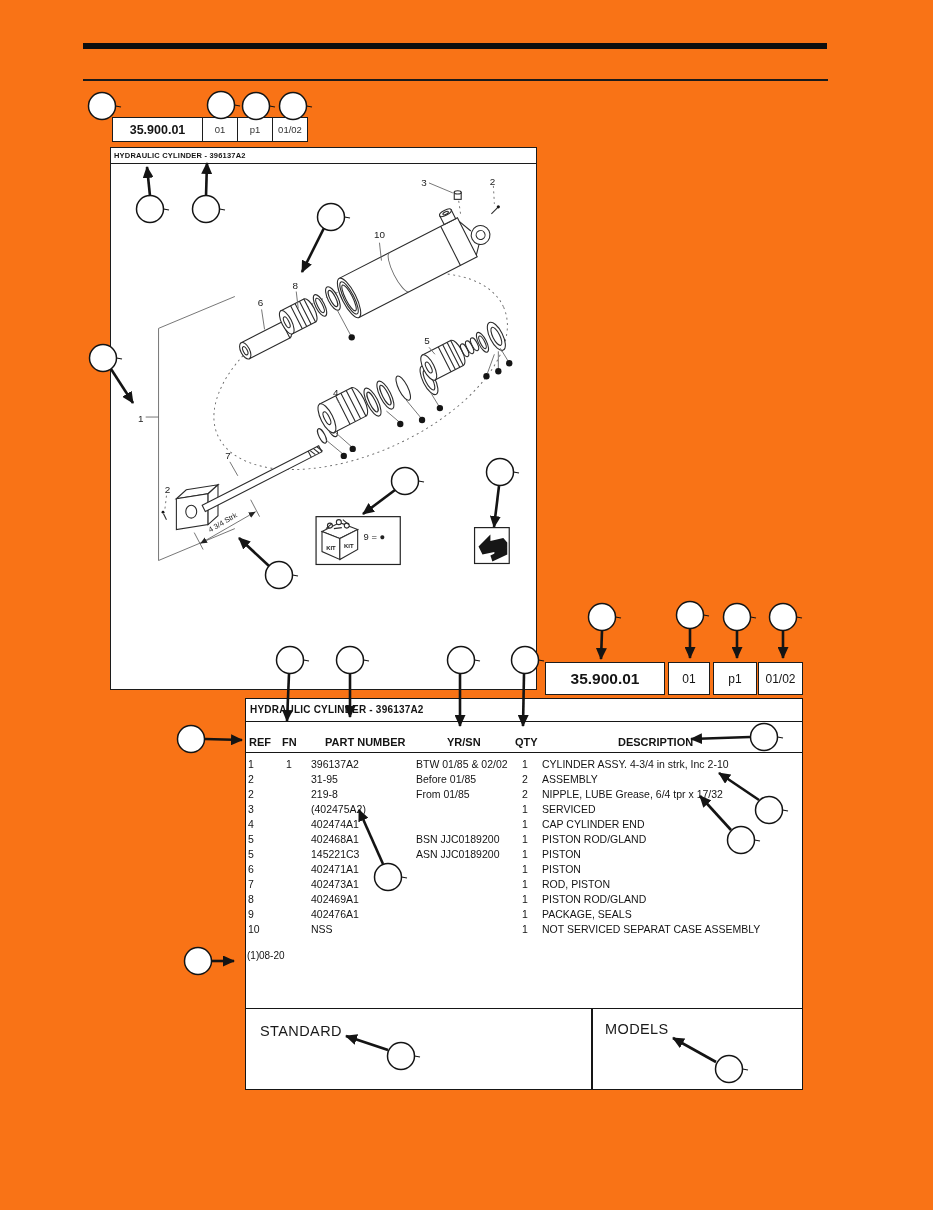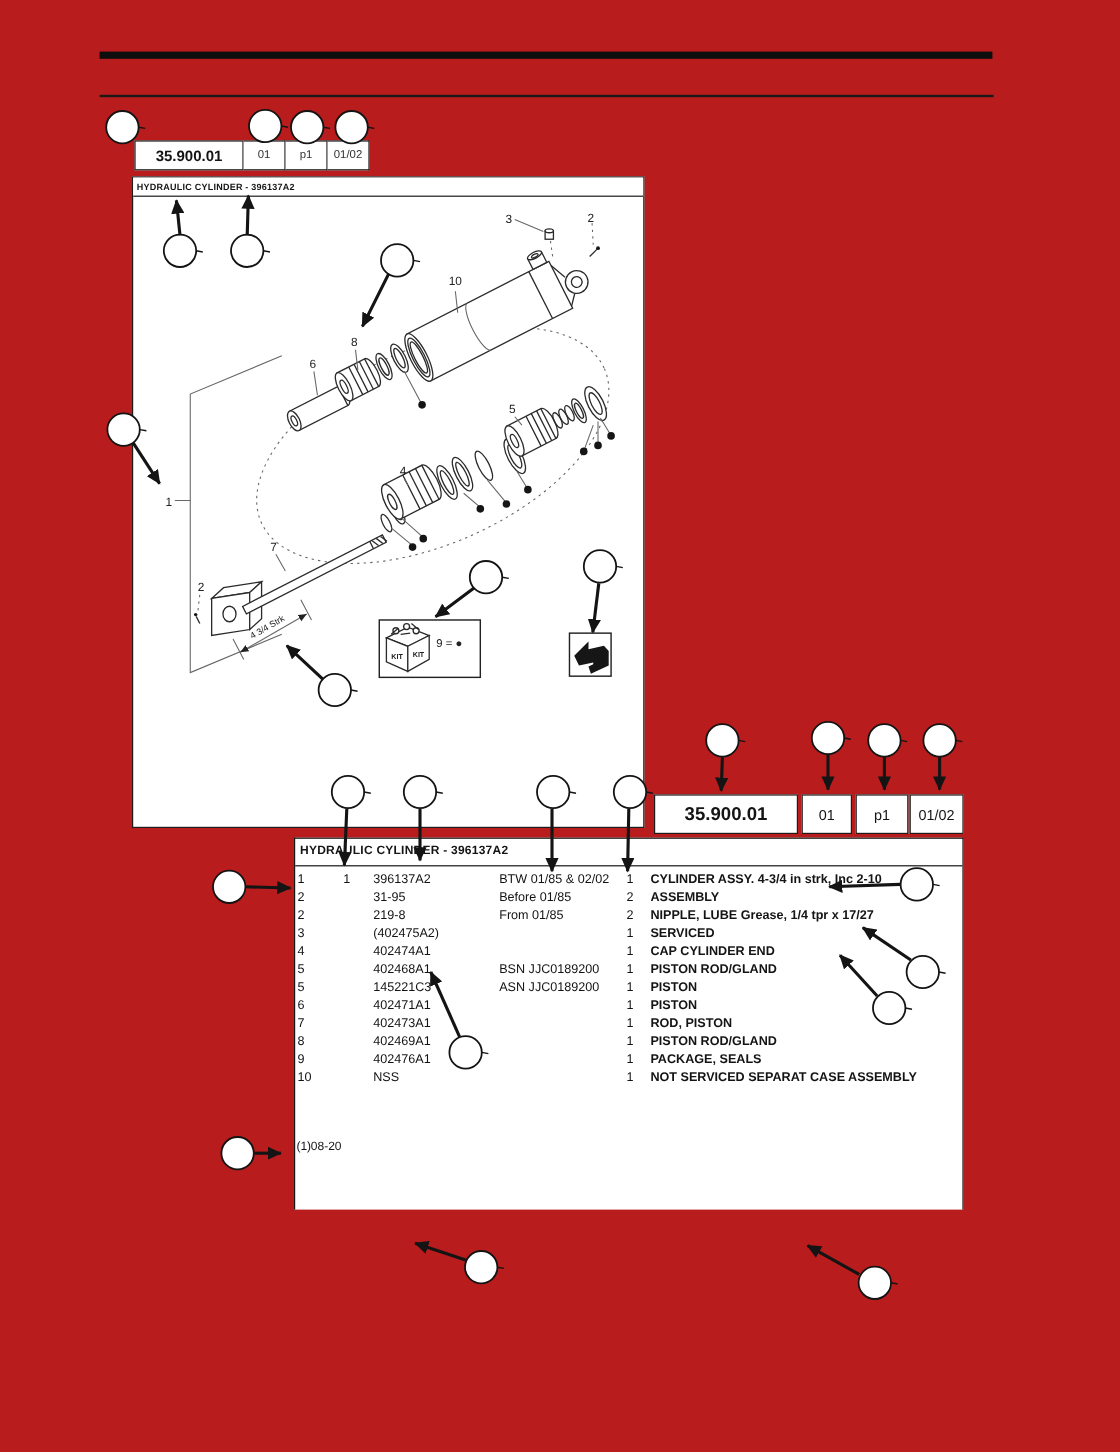--- a/index.html
+++ b/index.html
@@ -1,16 +1,16 @@
 <!DOCTYPE html>
 <html><head>
 <meta charset="utf-8">
 <style>
   html,body{margin:0;padding:0;background:#fff;}
-  .page{position:relative;width:933px;height:1210px;background:#b91c1c;overflow:hidden;
+  .page{position:relative;width:933px;height:1210px;background:#f97316;overflow:hidden;
         font-family:"Liberation Sans",sans-serif;color:#141414;}
   .abs{position:absolute;}
   .rule-thick{left:83px;top:43px;width:744px;height:6px;background:#0e0e0e;}
   .rule-thin{left:83px;top:79px;width:745px;height:2px;background:#1a1a1a;}
 
   
   .hdr1{left:112px;top:117px;display:flex;}
   .hdr1 .hbox{border:1.3px solid #1c1c1c;height:25px;display:flex;align-items:center;justify-content:center;background:#fff;box-sizing:border-box;}
   .hdr1 .hbox+.hbox{border-left:none;}
   .hdr1 .b1{width:91px;font-weight:bold;font-size:12.5px;}
@@ -33,21 +33,21 @@
   .ptable{left:245px;top:698px;width:558px;height:310px;border:1.5px solid #161616;border-bottom:none;box-sizing:border-box;background:#fff;}
   .ptitle{height:22px;border-bottom:1.2px solid #161616;line-height:22px;padding-left:4px;
           font-size:10px;font-weight:bold;letter-spacing:.2px;}
   .phead{position:relative;height:30px;border-bottom:1.2px solid #161616;font-weight:bold;font-size:11px;}
   .phead span{position:absolute;bottom:4px;white-space:nowrap;}
   .h-ref{left:3px;}.h-fn{left:36px;}.h-pn{left:79px;}.h-yr{left:201px;}.h-qty{left:269px;}.h-desc{left:372px;}
   .rows{padding-top:4px;}
   .trow{position:relative;height:15px;font-size:10.5px;}
   .trow span{position:absolute;top:0;line-height:15px;white-space:nowrap;}
   .c-ref{left:2px;}.c-fn{left:40px;}.c-pn{left:65px;}.c-yr{left:170px;}
-  .c-qty{left:272px;width:14px;text-align:center;}.c-desc{left:296px;font-weight:bold;}
+  .c-qty{left:272px;width:14px;text-align:center;}.c-desc{left:296px;}
   .pnote{position:absolute;top:251px;left:0;font-size:10px;}
   .pnote .nm{position:absolute;left:1px;white-space:nowrap;}
   .pnote .nv{position:absolute;left:13px;white-space:nowrap;}
 
   
   .pfooter{left:245px;top:1008px;width:558px;height:82px;border:1.6px solid #161616;box-sizing:border-box;background:#fff;}
   .fdiv{position:absolute;left:345px;top:0;bottom:0;width:1.5px;background:#161616;}
   .flabel{position:absolute;font-size:14.5px;letter-spacing:.4px;color:#1a1a1a;}
   .fl-std{left:14px;top:14px;}
   .fl-mod{left:359px;top:12px;}
@@ -257,20 +257,28 @@
     </svg>
   </div>
 
   <div class="abs hb hb1">35.900.01</div>
   <div class="abs hb hb2">01</div>
   <div class="abs hb hb3">p1</div>
   <div class="abs hb hb4">01/02</div>
 
   <div class="abs ptable">
     <div class="ptitle">HYDRAULIC CYLINDER - 396137A2</div>
+    <div class="phead">
+      <span class="h-ref">REF</span>
+      <span class="h-fn">FN</span>
+      <span class="h-pn">PART NUMBER</span>
+      <span class="h-yr">YR/SN</span>
+      <span class="h-qty">QTY</span>
+      <span class="h-desc">DESCRIPTION</span>
+    </div>
     <div class="rows">
       <div class="trow">
           <span class="c-ref">1</span>
           <span class="c-fn">1</span>
           <span class="c-pn">396137A2</span>
           <span class="c-yr">BTW 01/85 &amp; 02/02</span>
           <span class="c-qty">1</span>
           <span class="c-desc">CYLINDER ASSY. 4-3/4 in strk, Inc 2-10</span>
         </div>
       <div class="trow">
@@ -280,21 +288,21 @@
           <span class="c-yr">Before 01/85</span>
           <span class="c-qty">2</span>
           <span class="c-desc">ASSEMBLY</span>
         </div>
       <div class="trow">
           <span class="c-ref">2</span>
           <span class="c-fn"></span>
           <span class="c-pn">219-8</span>
           <span class="c-yr">From 01/85</span>
           <span class="c-qty">2</span>
-          <span class="c-desc">NIPPLE, LUBE Grease, 1/4 tpr x 17/27</span>
+          <span class="c-desc">NIPPLE, LUBE Grease, 6/4 tpr x 17/32</span>
         </div>
       <div class="trow">
           <span class="c-ref">3</span>
           <span class="c-fn"></span>
           <span class="c-pn">(402475A2)</span>
           <span class="c-yr"></span>
           <span class="c-qty">1</span>
           <span class="c-desc">SERVICED</span>
         </div>
       <div class="trow">
@@ -361,20 +369,25 @@
           <span class="c-qty">1</span>
           <span class="c-desc">NOT SERVICED SEPARAT CASE ASSEMBLY</span>
         </div>
     </div>
     <div class="pnote">
       <span class="nm">(1)</span>
       <span class="nv">08-20</span>
     </div>
   </div>
 
+  <div class="abs pfooter">
+    <div class="fdiv"></div>
+    <span class="flabel fl-std">STANDARD</span>
+    <span class="flabel fl-mod">MODELS</span>
+  </div>
 
   <svg class="abs callouts" viewBox="0 0 933 1210">
     <defs>
       <marker id="ah" markerUnits="userSpaceOnUse" markerWidth="14" markerHeight="11" refX="11" refY="5.5" orient="auto">
         <path d="M0,0 L12,5.5 L0,11 Z" fill="#141414"></path>
       </marker>
     </defs>
     <g>
         <circle cx="102" cy="106" r="13.5"></circle>
         <line class="nub" x1="115.5" y1="106" x2="121" y2="107"></line>

